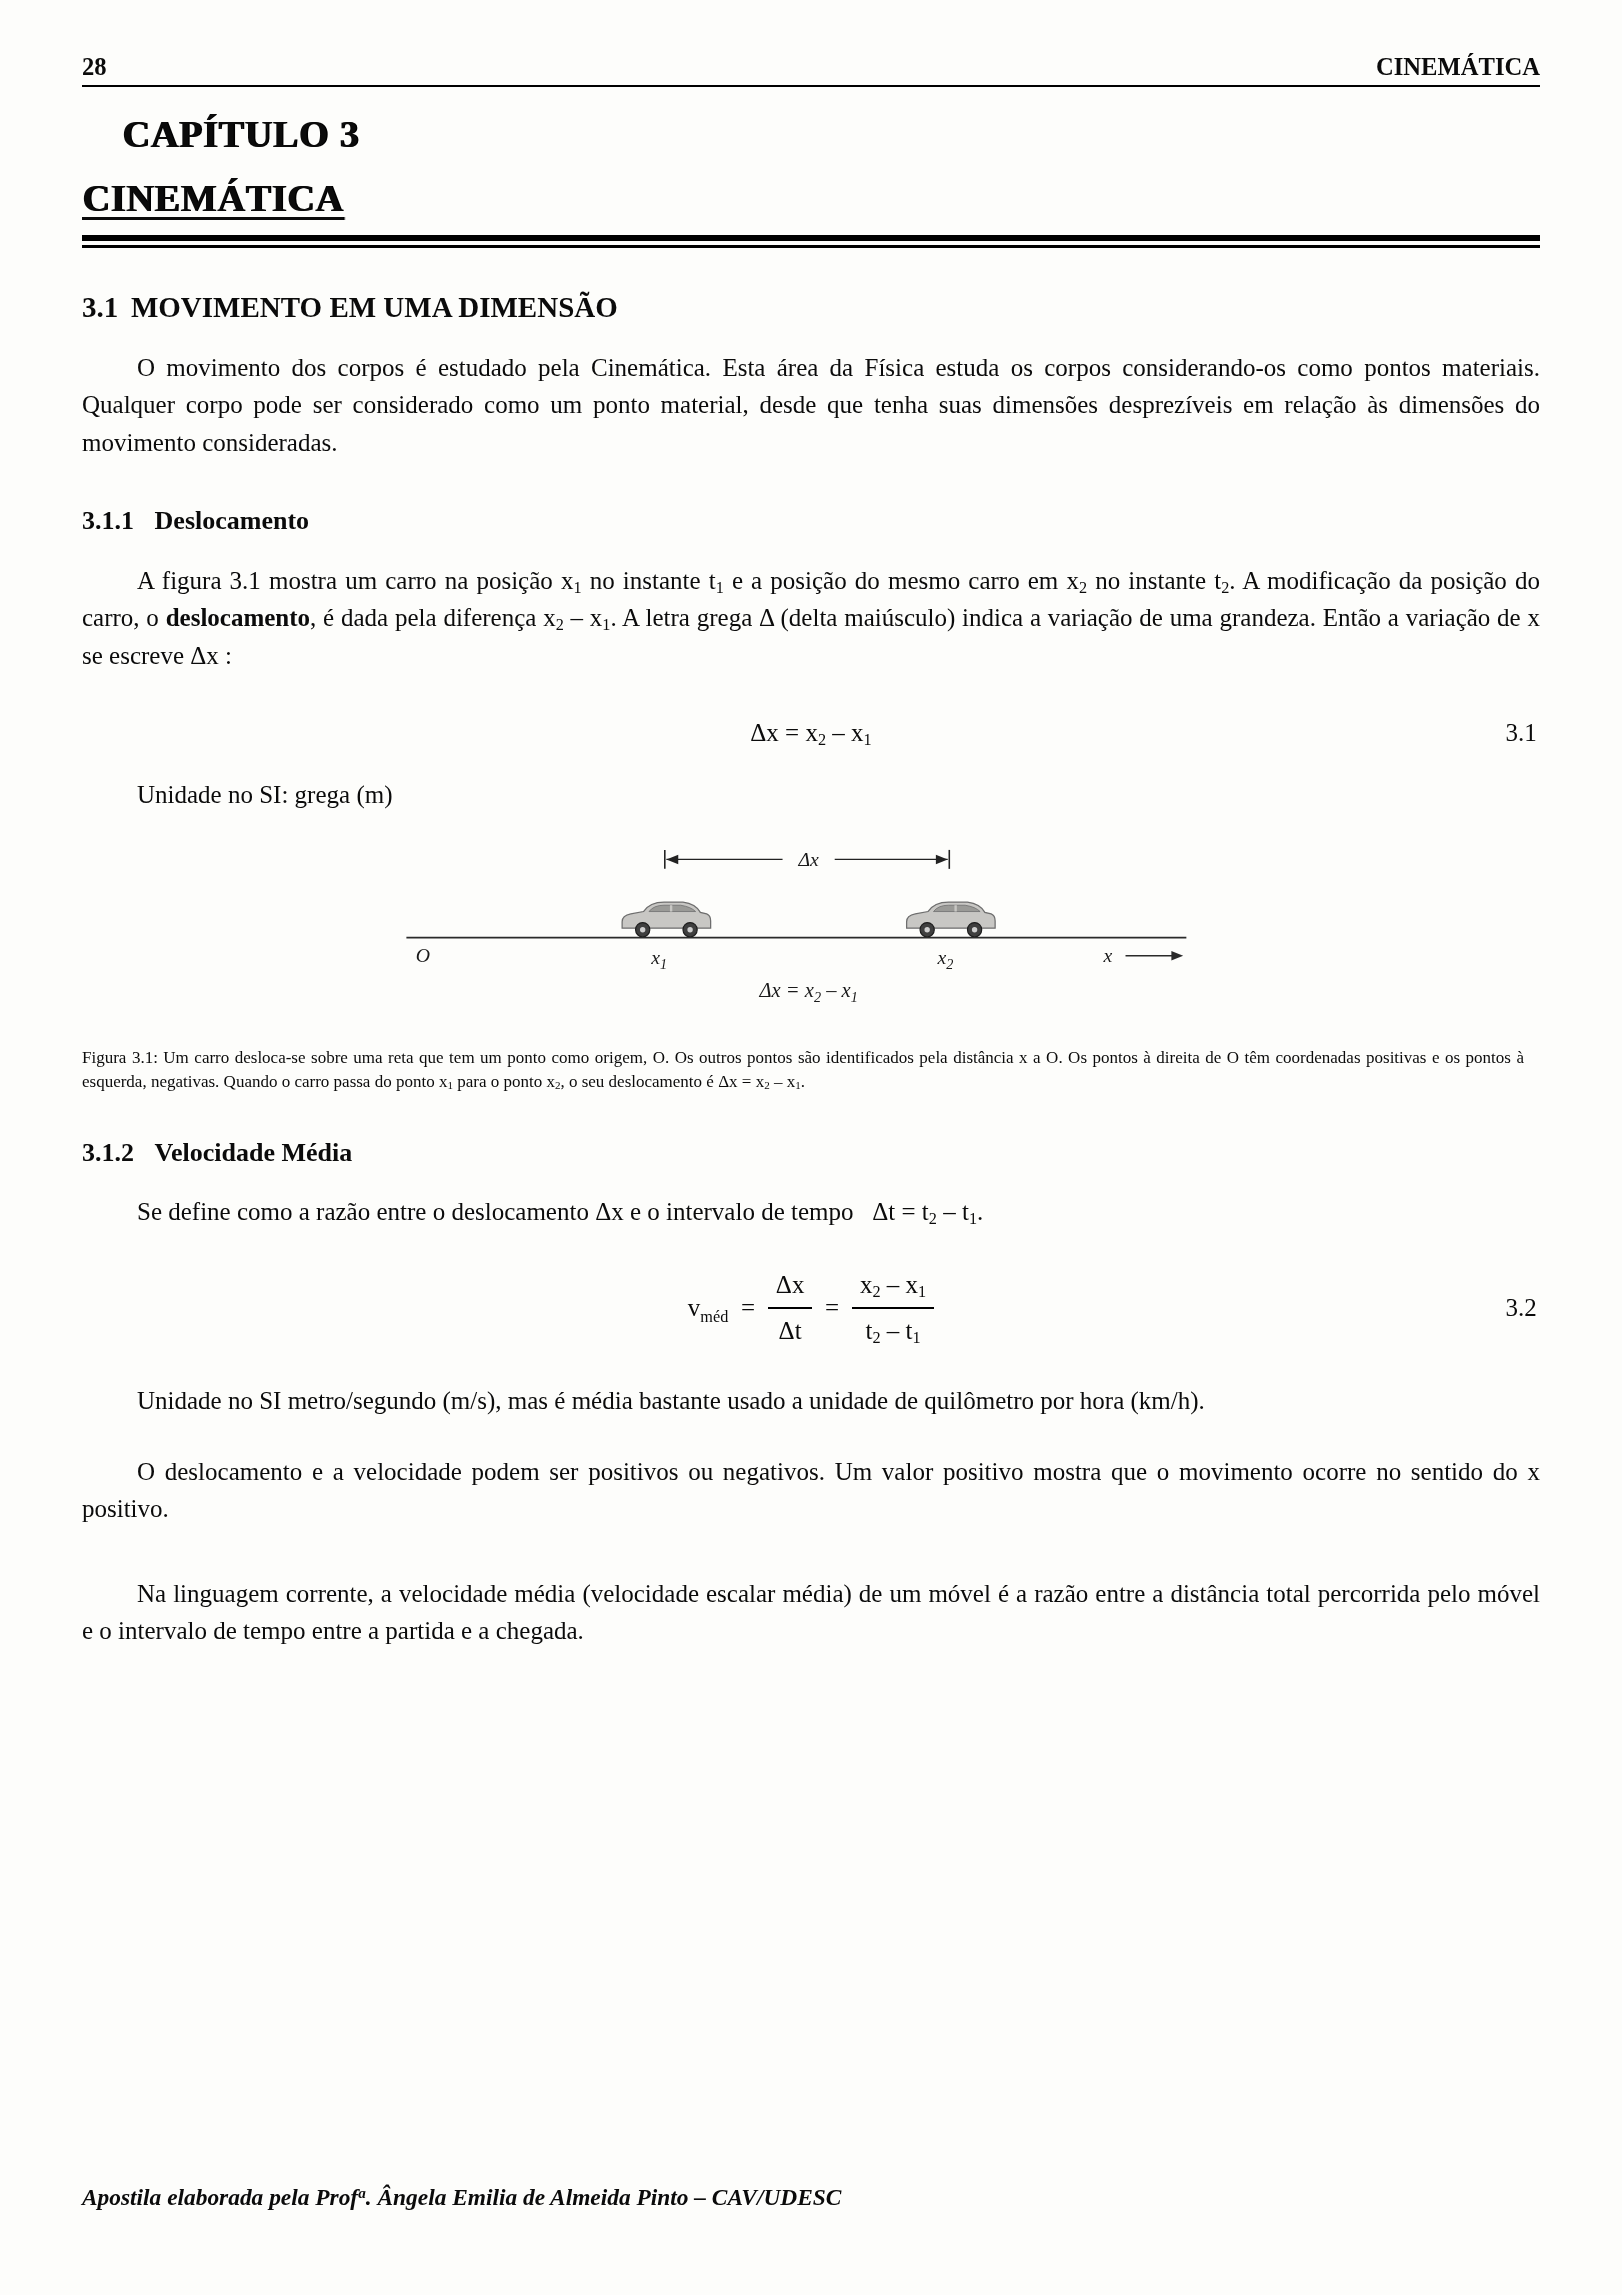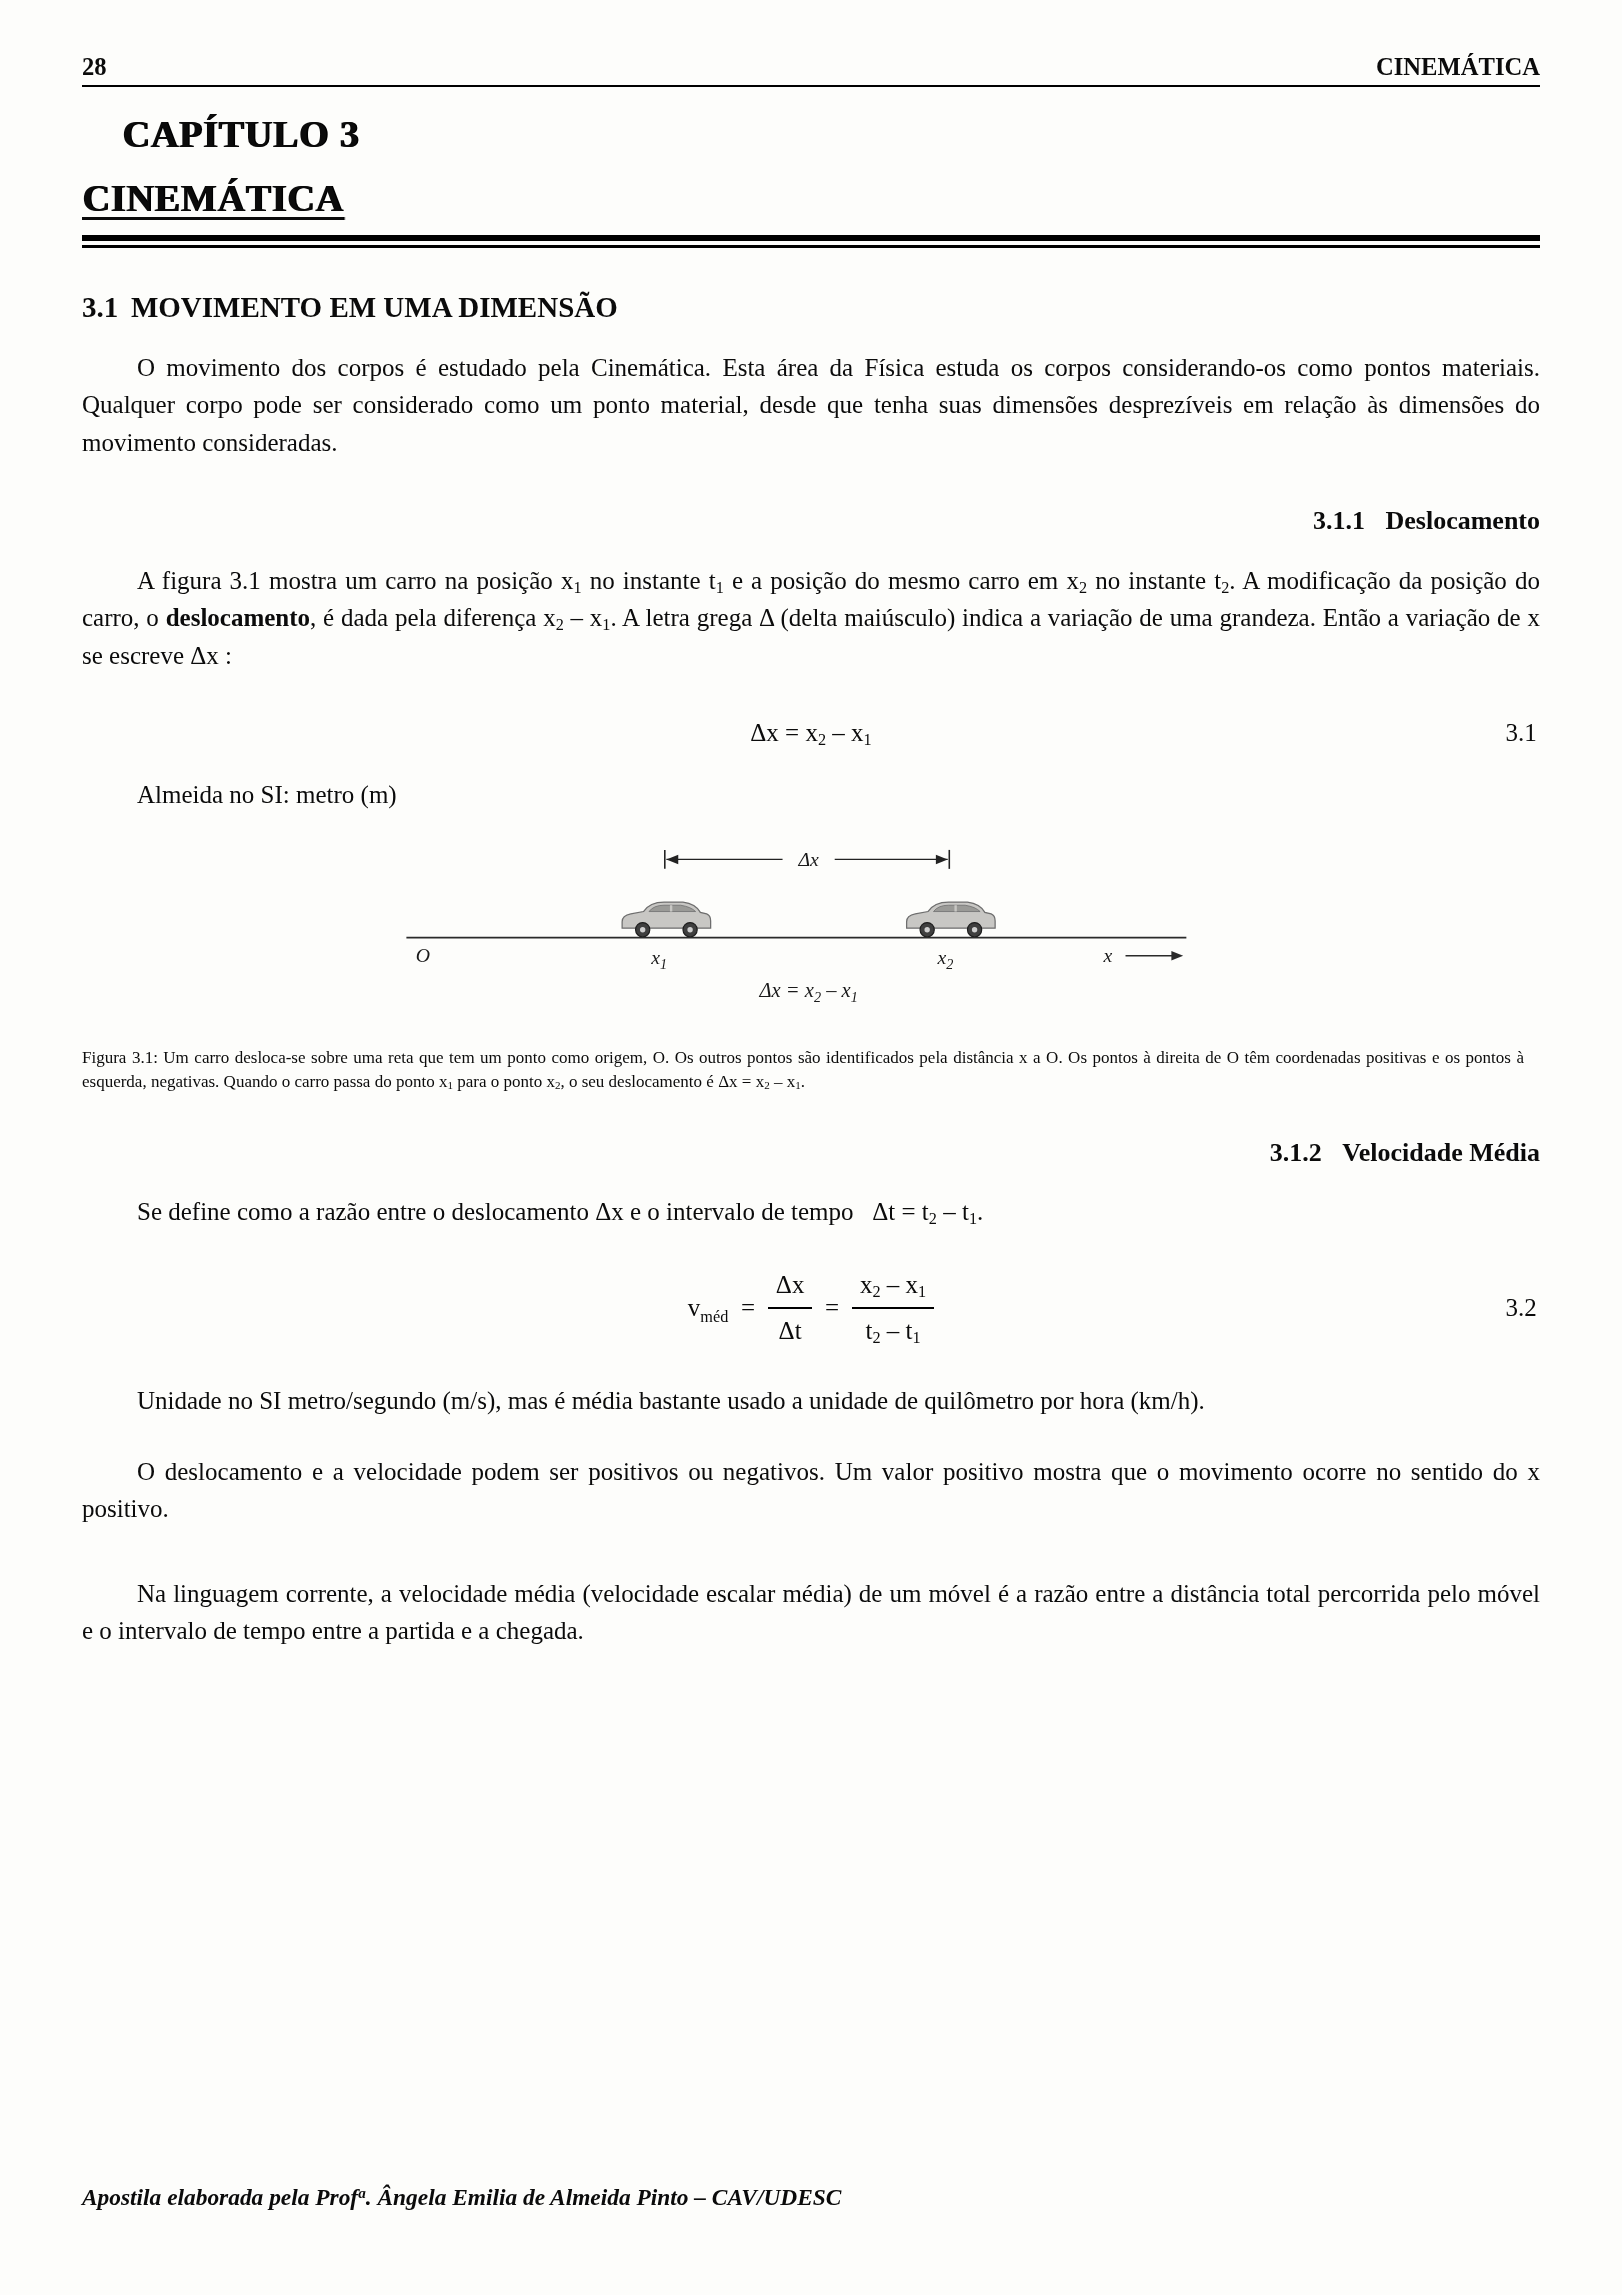--- a/index.html
+++ b/index.html
@@ -22,21 +22,21 @@
   .chapter-kicker{font-size:38px;font-weight:bold;margin:25px 0 0 40px;
     letter-spacing:0.8px;text-shadow:1.4px 0 0 #000;line-height:1.2;}
   .chapter-title{font-size:38px;font-weight:bold;margin:19px 0 0 0;
     letter-spacing:0.8px;text-shadow:1.4px 0 0 #000;line-height:1.2;
     text-decoration:underline;text-decoration-thickness:2.8px;text-underline-offset:6.3px;
     display:inline-block;}
   .title-rule{margin-top:12.7px;border-top:6.3px solid #000;border-bottom:3.2px solid #000;height:4px;}
   
   .sec-heading{font-size:29px;font-weight:bold;margin:41px 0 0 0;line-height:1.25;}
   .sec-heading .h-num{margin-right:12.7px;}
-  .sub-heading{font-size:26px;font-weight:bold;margin:44px 0 0 0;line-height:1.25;text-align:right;}
+  .sub-heading{font-size:26px;font-weight:bold;margin:44px 0 0 0;line-height:1.25;}
   .sub-heading .h-num{margin-right:20.6px;}
   
   .para{margin:24px 0 0 0;text-align:justify;text-indent:55px;}
   .caption{margin:32px 16px 0 0;font-size:17px;line-height:1.37;text-align:justify;}
   sub{font-size:0.65em;line-height:0;position:relative;top:0.24em;vertical-align:baseline;}
   sup{font-size:0.65em;line-height:0;position:relative;top:-0.45em;vertical-align:baseline;}
   
   .eq-row{position:relative;text-align:center;margin:40px 0 0 0;font-size:25px;}
   .eq-num{position:absolute;right:3.2px;top:50%;transform:translateY(-50%);}
   .eq2-wrap{display:inline-flex;align-items:center;gap:12.7px;vertical-align:middle;}
@@ -75,21 +75,21 @@
 <h3 class="sub-heading">
   <span class="h-num">3.1.1</span><span>Deslocamento</span>
 </h3>
 <p class="para"><span>A figura 3.1 mostra um carro na posição x</span><sub>1</sub><span> no instante t</span><sub>1</sub><span> e a posição do mesmo carro em x</span><sub>2</sub><span> no instante t</span><sub>2</sub><span>. A modificação da posição do carro, o </span><span style="font-weight: bold;">deslocamento</span><span>, é dada pela diferença x</span><sub>2</sub><span> – x</span><sub>1</sub><span>. A letra grega Δ (delta maiúsculo) indica a variação de uma grandeza. Então a variação de x se escreve Δx :</span></p>
 
 <div class="eq-row">
   <span><span>Δx = x</span><sub>2</sub><span> – x</span><sub>1</sub></span>
   <span class="eq-num">3.1</span>
 </div>
 
-<p class="para">Almeida no SI: metro (m)</p>
+<p class="para">Unidade no SI: grega (m)</p>
 
 <figure class="figure-wrap" style="margin-left:auto;margin-right:auto;">
   <svg width="840" height="162" viewBox="0 0 1060 205" style="font-size:31.5px">
     <defs>
       <g id="car">
         <path d="M6 28 Q6 20 17 18 L33 15 Q41 3 59 3 L83 3 Q99 5 105 16 L113 18 Q118 20 118 27 L118 36 L6 36 Z" fill="#c8c7c4" stroke="#6e6e6e" stroke-width="1.6"></path>
         <path d="M40 15 Q46 7 59 7 L80 7 Q93 9 99 15 Z" fill="#9a9a97" stroke="#6e6e6e" stroke-width="1"></path>
         <line x1="68" y1="7" x2="68" y2="15" stroke="#c8c7c4" stroke-width="3"></line>
         <circle cx="32" cy="38" r="9" fill="#3f3f3f" stroke="#1d1d1d" stroke-width="1.5"></circle>
         <circle cx="92" cy="38" r="9" fill="#3f3f3f" stroke="#1d1d1d" stroke-width="1.5"></circle>

